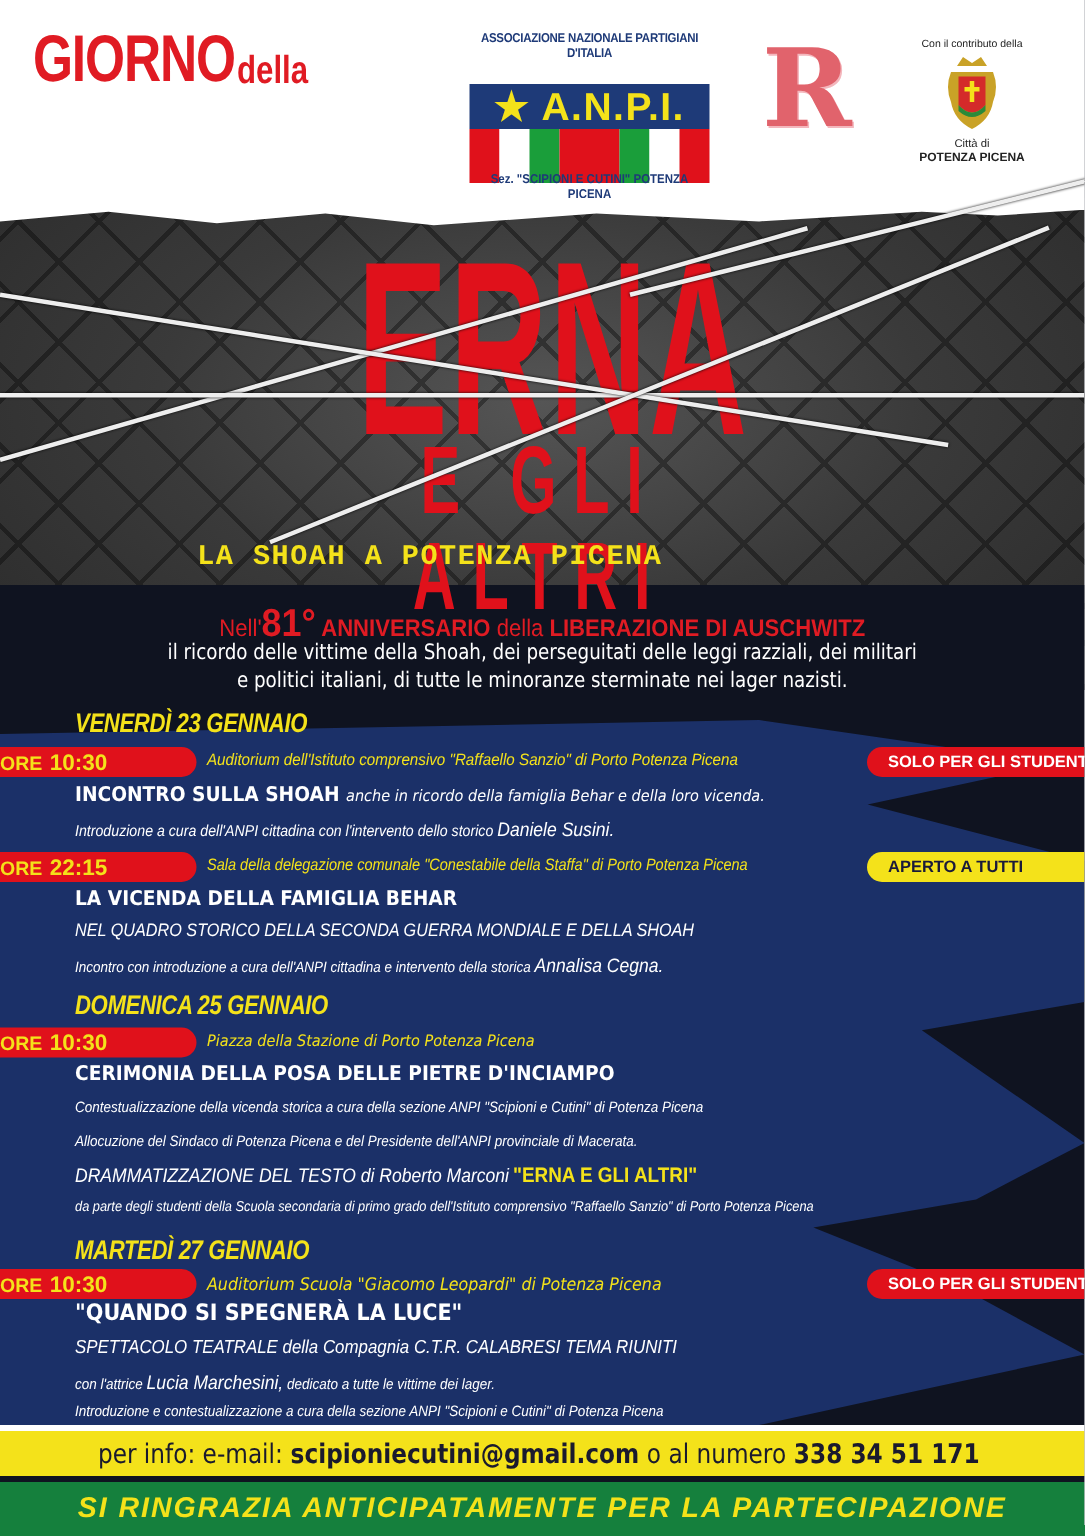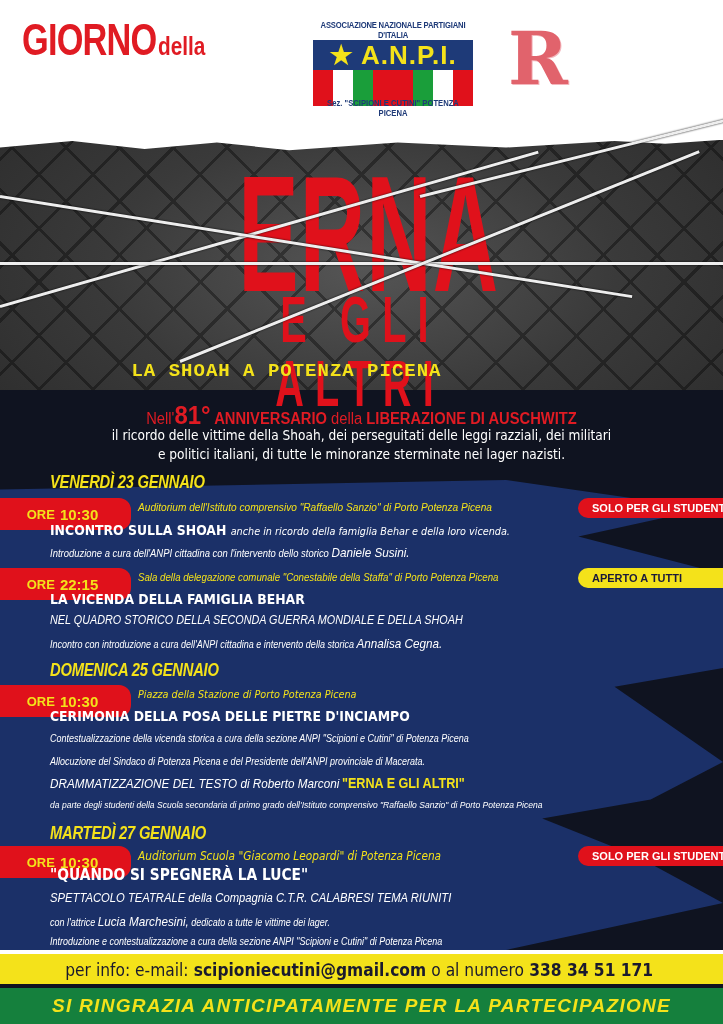--- a/index.html
+++ b/index.html
@@ -6,21 +6,21 @@
 html,body{width:723px;height:1024px;overflow:hidden;background:#fff}
 body{font-family:"Liberation Sans",sans-serif;position:relative}
 .header{position:absolute;left:0;top:0;width:723px;height:140px;background:#fff}
 .title-block{position:absolute;left:22px;top:18px;line-height:1}
 .t-row{display:flex;align-items:flex-end;white-space:nowrap}
 .t-big{font-family:"Liberation Sans",sans-serif;font-weight:bold;color:#e01b23;font-size:44px;letter-spacing:-1px;transform:scaleX(.78);transform-origin:left bottom;display:inline-block}
 .t-small{font-weight:bold;color:#e01b23;font-size:26px;transform:scaleX(.8);transform-origin:left bottom;display:inline-block;margin-left:-36px;margin-bottom:3px}
 .t-year{font-weight:bold;color:#1e3a78;font-size:36px;transform:scaleX(.8);transform-origin:left bottom;display:inline-block;margin-left:-44px;margin-bottom:1px}
 .anpi{position:absolute;left:307px;top:20px;width:172px}
 .anpi-top{font-size:8.5px;font-weight:bold;color:#1e3a78;text-align:center;letter-spacing:-.2px;transform:scaleX(.9)}
-.anpi-logo{margin-top:0;width:160px;margin-left:6px;height:52px;position:relative}
+.anpi-logo{margin-top:16px;width:160px;margin-left:6px;height:52px;position:relative}
 .anpi-blue{height:30px;background:#1e3a78;display:flex;align-items:center;justify-content:center;color:#f4e21a;font-size:26px;font-weight:bold;letter-spacing:1px}
 .anpi-flag{height:36px;display:flex}
 .anpi-flag div{flex:1}
 .anpi-bot{font-size:8.5px;font-weight:bold;color:#1e3a78;text-align:center;margin-top:6px;transform:scaleX(.9)}
 .r-logo{position:absolute;left:508px;top:28px;width:62px;height:62px;color:#d8303c;font-size:72px;font-weight:bold;font-family:"DejaVu Serif",serif;line-height:62px;opacity:.75;text-shadow:1px 1px 0 #f0a0a8}
 .comune{position:absolute;left:600px;top:26px;width:96px;text-align:center}
 .comune .c1{font-size:7px;color:#222}
 .crest{width:40px;height:52px;margin:3px auto;position:relative}
 .comune .c2{font-size:7.5px;color:#222}
 .comune .c3{font-size:8px;font-weight:bold;color:#222}
@@ -31,21 +31,21 @@
 .egli{position:absolute;left:150px;top:288px;width:420px;text-align:center;font-weight:bold;color:#e0111b;font-size:64px;line-height:1;transform:scaleX(.62);transform-origin:center top;letter-spacing:18px}
 .shoah{position:absolute;left:0;top:360px;width:573px;text-align:center;font-family:"Liberation Mono",monospace;font-weight:bold;color:#f4e21a;font-size:19px;letter-spacing:1px}
 .wire{position:absolute;height:3px;background:#eee;transform-origin:left center;box-shadow:0 0 2px #000}
 .bg-dark{position:absolute;left:0;top:390px;width:723px;height:560px;background:#0f1320}
 .blue-stroke{position:absolute;left:0;top:480px;width:723px;height:470px;background:#1b3068;clip-path:polygon(0 2%,70% 0,88% 4%,92% 8%,80% 12%,100% 20%,100% 40%,85% 44%,100% 60%,90% 68%,75% 72%,88% 80%,100% 90%,85% 95%,70% 100%,0 100%)}
 .anniv{position:absolute;left:0;top:400px;width:723px;text-align:center;color:#e01b23;font-size:16px;font-weight:bold;transform:scaleX(.92)}
 .anniv .thin{font-weight:normal}
 .anniv .num{font-size:26px}
 .desc{position:absolute;left:0;top:426px;width:723px;text-align:center;color:#fff;font-size:14.2px;line-height:19px;font-family:"DejaVu Sans",sans-serif;transform:scaleX(.86)}
 .day{position:absolute;left:50px;color:#f4e21a;font-weight:bold;font-style:italic;font-size:18px;transform:scaleX(.82);transform-origin:left center;letter-spacing:-.3px}
-.time-bar{position:absolute;left:0;height:32px;background:#e0111b;border-radius:0 12px 12px 0;color:#f4e21a;font-weight:bold;display:flex;align-items:center;justify-content:center;padding-right:6px;font-size:15px;white-space:nowrap}
+.time-bar{position:absolute;left:0;height:20px;background:#e0111b;border-radius:0 12px 12px 0;color:#f4e21a;font-weight:bold;display:flex;align-items:center;justify-content:flex-start;padding-right:6px;font-size:15px;white-space:nowrap}
 .time-bar .ore{font-size:13px;margin-right:5px}
 .venue{position:absolute;color:#f4e21a;font-style:italic;font-size:11px;white-space:nowrap;transform:scaleX(.92);transform-origin:left center}
 .badge{position:absolute;left:578px;width:145px;height:20px;border-radius:10px 0 0 10px;font-size:11px;font-weight:bold;display:flex;align-items:center;padding-left:14px;transform-origin:left center;white-space:nowrap}
 .badge.red{background:#e0111b;color:#fff}
 .badge.yellow{background:#f4e21a;color:#1a1a3a}
 .ev-title{position:absolute;left:50px;color:#fff;font-weight:bold;font-size:13.5px;white-space:nowrap;font-family:"DejaVu Sans",sans-serif;transform:scaleX(.92);transform-origin:left center}
 .ev-title .sub{font-weight:normal;font-style:italic;font-size:10.5px}
 .line{position:absolute;left:50px;color:#fff;font-style:italic;font-size:10.5px;white-space:nowrap;transform-origin:left center}
 .line .big{font-size:13px}
 .line .hl{color:#f4e21a;font-weight:bold;font-style:normal;font-size:14px}
@@ -78,20 +78,35 @@
         <div style="background:#1a9e3a"></div>
           <div style="background:#fff"></div>
           <div style="background:#e0111b"></div>
       </div>
     </div>
     <div class="anpi-bot">Sez. "SCIPIONI E CUTINI" POTENZA PICENA</div>
   </div>
 
   <div class="r-logo">R</div>
 
+  <div class="comune">
+    <div class="c1">Con il contributo della</div>
+    <div class="crest">
+      <svg width="40" height="52" viewBox="0 0 40 52">
+        <path d="M10 8 L14 2 L20 6 L26 2 L30 8 Z" fill="#c9a227"></path>
+        <path d="M6 12 Q2 22 6 32 Q8 44 20 50 Q32 44 34 32 Q38 22 34 12 Z" fill="#c9a227"></path>
+        <path d="M11 15 L29 15 L29 34 Q20 44 11 34 Z" fill="#d42a2a"></path>
+        <rect x="18.5" y="18" width="3" height="14" fill="#f4e21a"></rect>
+        <rect x="15" y="22" width="10" height="3" fill="#f4e21a"></rect>
+        <path d="M11 34 Q20 44 29 34 L29 38 Q20 46 11 38 Z" fill="#2a8a3a"></path>
+      </svg>
+    </div>
+    <div class="c2">Città di</div>
+    <div class="c3">POTENZA PICENA</div>
+  </div>
 </div>
 
 <div class="hero">
   <div class="cobbles"></div>
 </div>
 <div class="torn"></div>
 
 <div class="bg-dark"></div>
 <div class="blue-stroke"></div>
 

